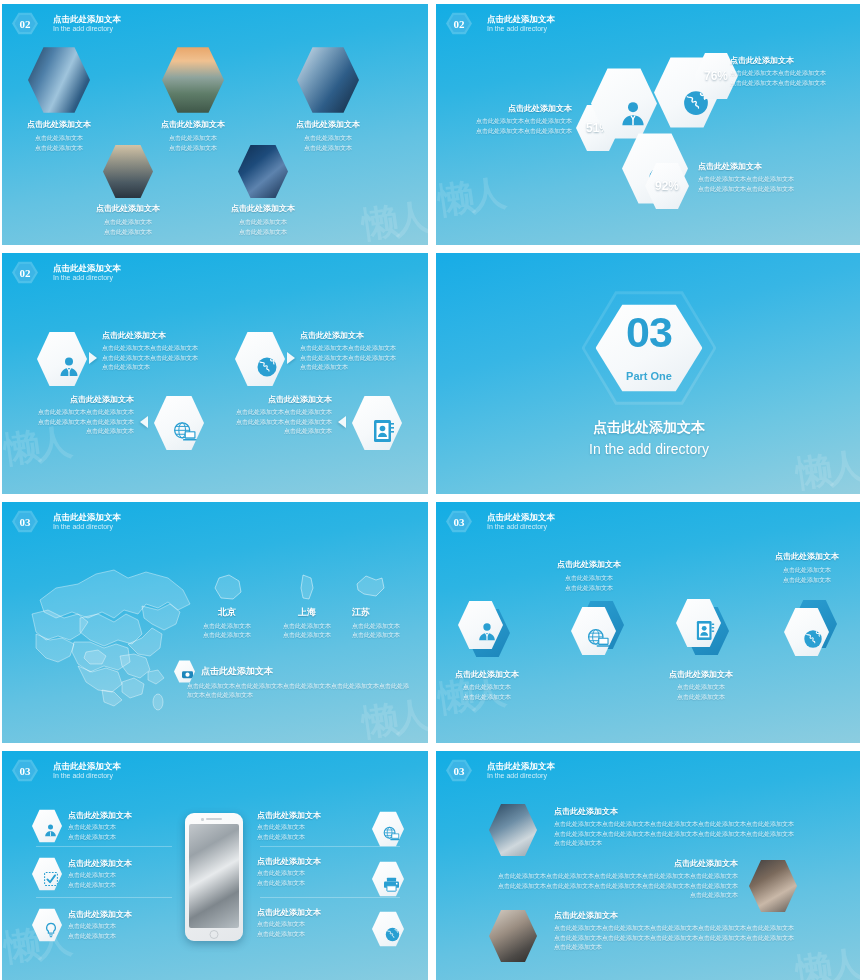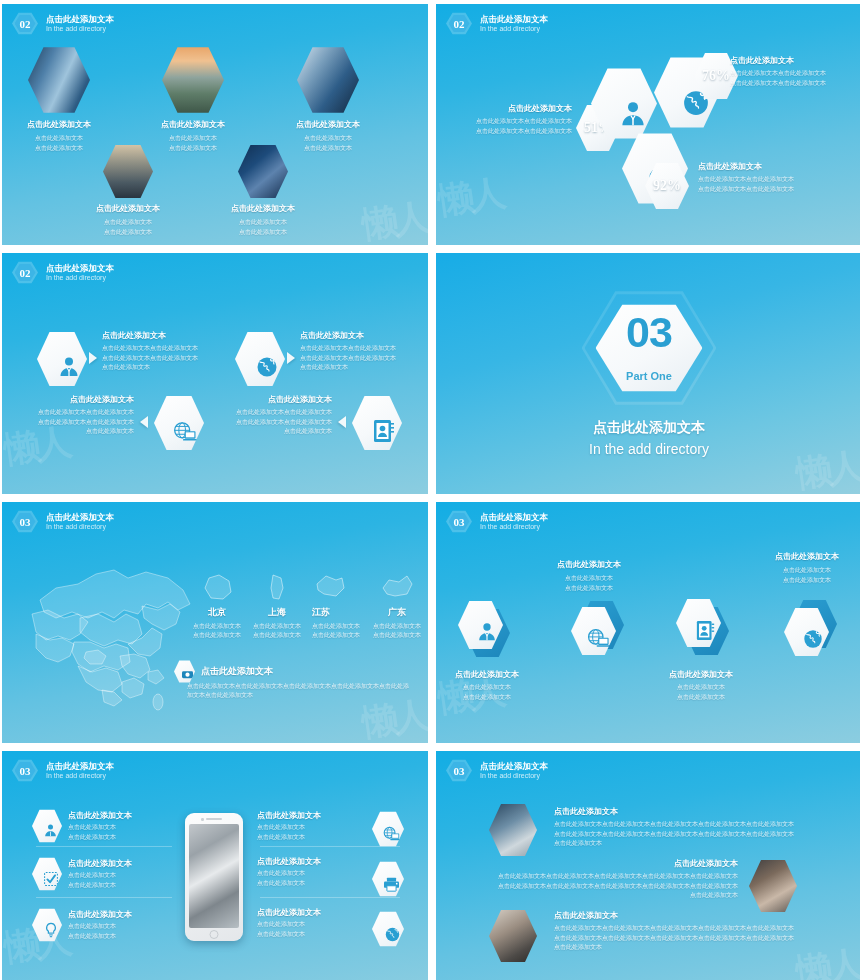--- a/index.html
+++ b/index.html
@@ -24,21 +24,21 @@
   
   .wm {
     position:absolute; right:2px; bottom:6px;
     font-size:36px; font-weight:bold; color:rgba(255,255,255,.13);
     letter-spacing:-4px; transform:rotate(-8deg); pointer-events:none;
     font-family:"DejaVu Sans", sans-serif; line-height:1;
   }
   .wm.l { left:2px; right:auto; bottom:30px; }
 
   
-  .hdr { position:absolute; left:10px; top:8px; display:flex; align-items:center; gap:8px; }
+  .hdr { position:absolute; left:10px; top:8px; display:flex; align-items:center; gap:15px; }
   .hex-badge {
     width:26px; height:23px; position:relative;
     display:flex; align-items:center; justify-content:center;
   }
   .hex-badge .hx {
     position:absolute; inset:0;
     background:rgba(255,255,255,.22);
     clip-path:polygon(25% 3%,75% 3%,100% 50%,75% 97%,25% 97%,0% 50%);
   }
   .hex-badge .hx2 {
@@ -64,22 +64,22 @@
   .hex-blue { background:linear-gradient(150deg,#2a9fd2 0%,#1d86bb 100%); }
   .hex-shadow { filter:drop-shadow(2px 3px 3px rgba(0,40,70,.28)); }
 
   .icon-svg { position:absolute; inset:0; margin:auto; display:block; }
 
   .cap-ttl { color:#ffffff; font-weight:bold; font-size:8px; line-height:1.3;
              text-shadow:0 1px 1px rgba(0,50,80,.25); }
   .cap-sub { color:rgba(255,255,255,.82); font-size:6px; line-height:1.55;
              text-shadow:0 1px 1px rgba(0,50,80,.2); }
 
-  .pct { color:#ffffff; font-weight:bold; font-size:14px;
-         font-family:Liberation Serif, serif; text-shadow:0 1px 2px rgba(0,50,80,.3); }
+  .pct { color:#ffffff; font-weight:bold; font-size:12px;
+         font-family:Liberation Sans, sans-serif; text-shadow:0 1px 2px rgba(0,50,80,.3); }
 
   
   .ph { position:absolute; inset:0; }
   .ph1 { background:
       linear-gradient(115deg,#1d3c59 0%,#4e7fa8 30%,#9fc4dc 55%,#2f5d85 80%,#16324c 100%); }
   .ph2 { background:
       linear-gradient(180deg,#e8a467 0%,#f0c190 22%,#8fa49d 46%,#5f7d69 70%,#3d5547 100%); }
   .ph3b { background:
       linear-gradient(125deg,#d7e6f1 0%,#7ba0bd 32%,#2e5d88 62%,#12263c 100%); }
   .ph4 { background:
@@ -395,28 +395,20 @@
         <div class="cap-sub">点击此处添加文本</div>
       </div>
       <div style="flex:1;text-align:left;">
         <svg width="36" height="30" viewBox="0 0 36 30">
             <path d="M5 12 L14 4 L24 8 L30 6 L32 16 L24 24 L12 22 L6 18 Z" fill="rgba(255,255,255,.16)" stroke="rgba(255,255,255,.6)" stroke-width="0.8"></path>
           </svg>
         <div class="citylbl">江苏</div>
         <div class="cap-sub" style="margin-top:3px;">点击此处添加文本</div>
         <div class="cap-sub">点击此处添加文本</div>
       </div>
-      <div style="flex:1;text-align:center;">
-        <svg width="36" height="30" viewBox="0 0 36 30">
-            <path d="M4 16 L10 8 L20 10 L28 4 L33 12 L28 22 L16 24 L8 22 Z" fill="rgba(255,255,255,.16)" stroke="rgba(255,255,255,.6)" stroke-width="0.8"></path>
-          </svg>
-        <div class="citylbl">广东</div>
-        <div class="cap-sub" style="margin-top:3px;">点击此处添加文本</div>
-        <div class="cap-sub">点击此处添加文本</div>
-      </div>
     </div>
 
     <div style="position:absolute;left:172px;top:158px;display:flex;align-items:center;gap:6px;">
       <div class="hex hex-white hex-shadow" style="width:21px;height:23px;">
         <svg class="icon-svg" width="11" height="11" viewBox="0 0 12 12" style="top:6px;left:5px;" fill="#1d86bb">
             <rect x="0" y="2.5" width="12" height="7.5" rx="1.5"></rect>
             <circle cx="6" cy="6.2" r="2.3" fill="#fff"></circle>
           </svg>
       </div>
       <div class="cap-ttl" style="font-size:9px;">点击此处添加文本</div>

